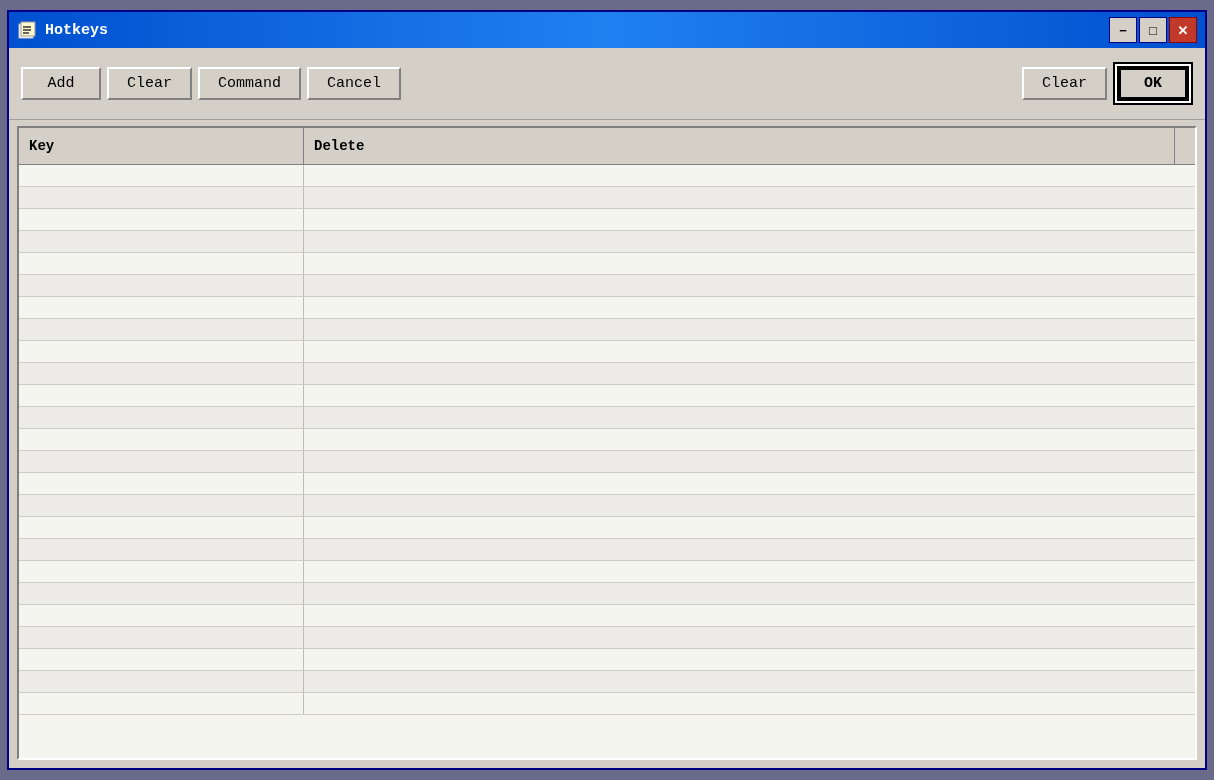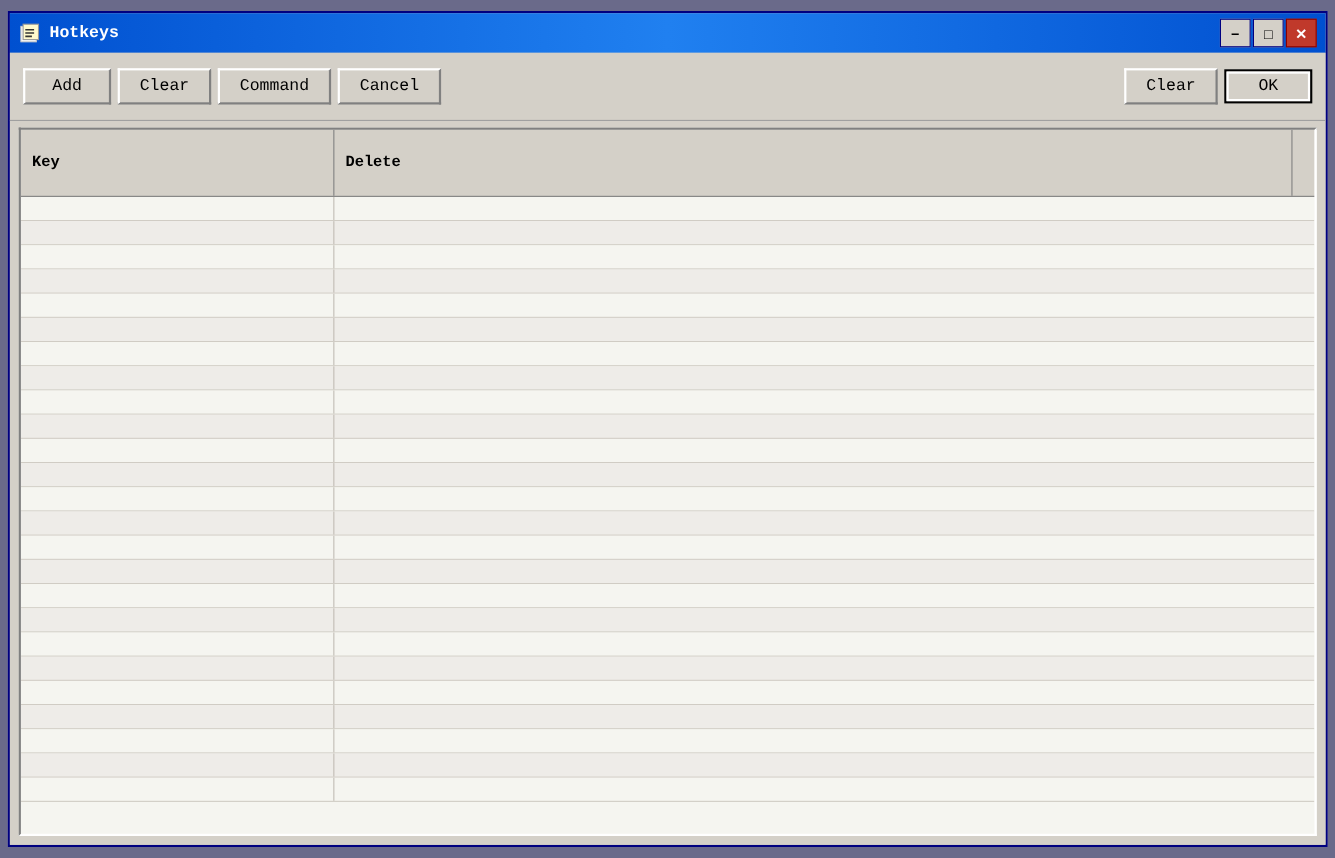--- a/index.html
+++ b/index.html
@@ -110,22 +110,22 @@
       border-color: #ffffff #808080 #808080 #ffffff;
       padding: 6px 18px;
       font-family: 'Courier New', Courier, monospace;
       font-size: 15px;
       cursor: pointer;
       min-width: 80px;
       text-align: center;
     }
 
     .btn.ok-btn {
-      font-weight: normal;
-      border: 2px solid #be185d;
+      font-weight: bold;
+      border: 8px solid #be185d;
       border-color: #000 #000 #000 #000;
       outline: 2px solid #ffffff;
       outline-offset: -4px;
       padding: 5px 18px;
     }
 
     .content {
       flex: 1;
       background: #d4d0c8;
       padding: 6px 8px 8px 8px;
@@ -144,21 +144,21 @@
     }
 
     .table-header {
       display: flex;
       background: #d4d0c8;
       border-bottom: 1px solid #808080;
       flex-shrink: 0;
     }
 
     .header-cell {
-      padding: 22px 10px;
+      padding: 10px 10px;
       font-family: 'Courier New', Courier, monospace;
       font-size: 14px;
       font-weight: bold;
       border-right: 1px solid #808080;
     }
 
     .header-cell.key-col {
       width: 285px;
       flex-shrink: 0;
     }

